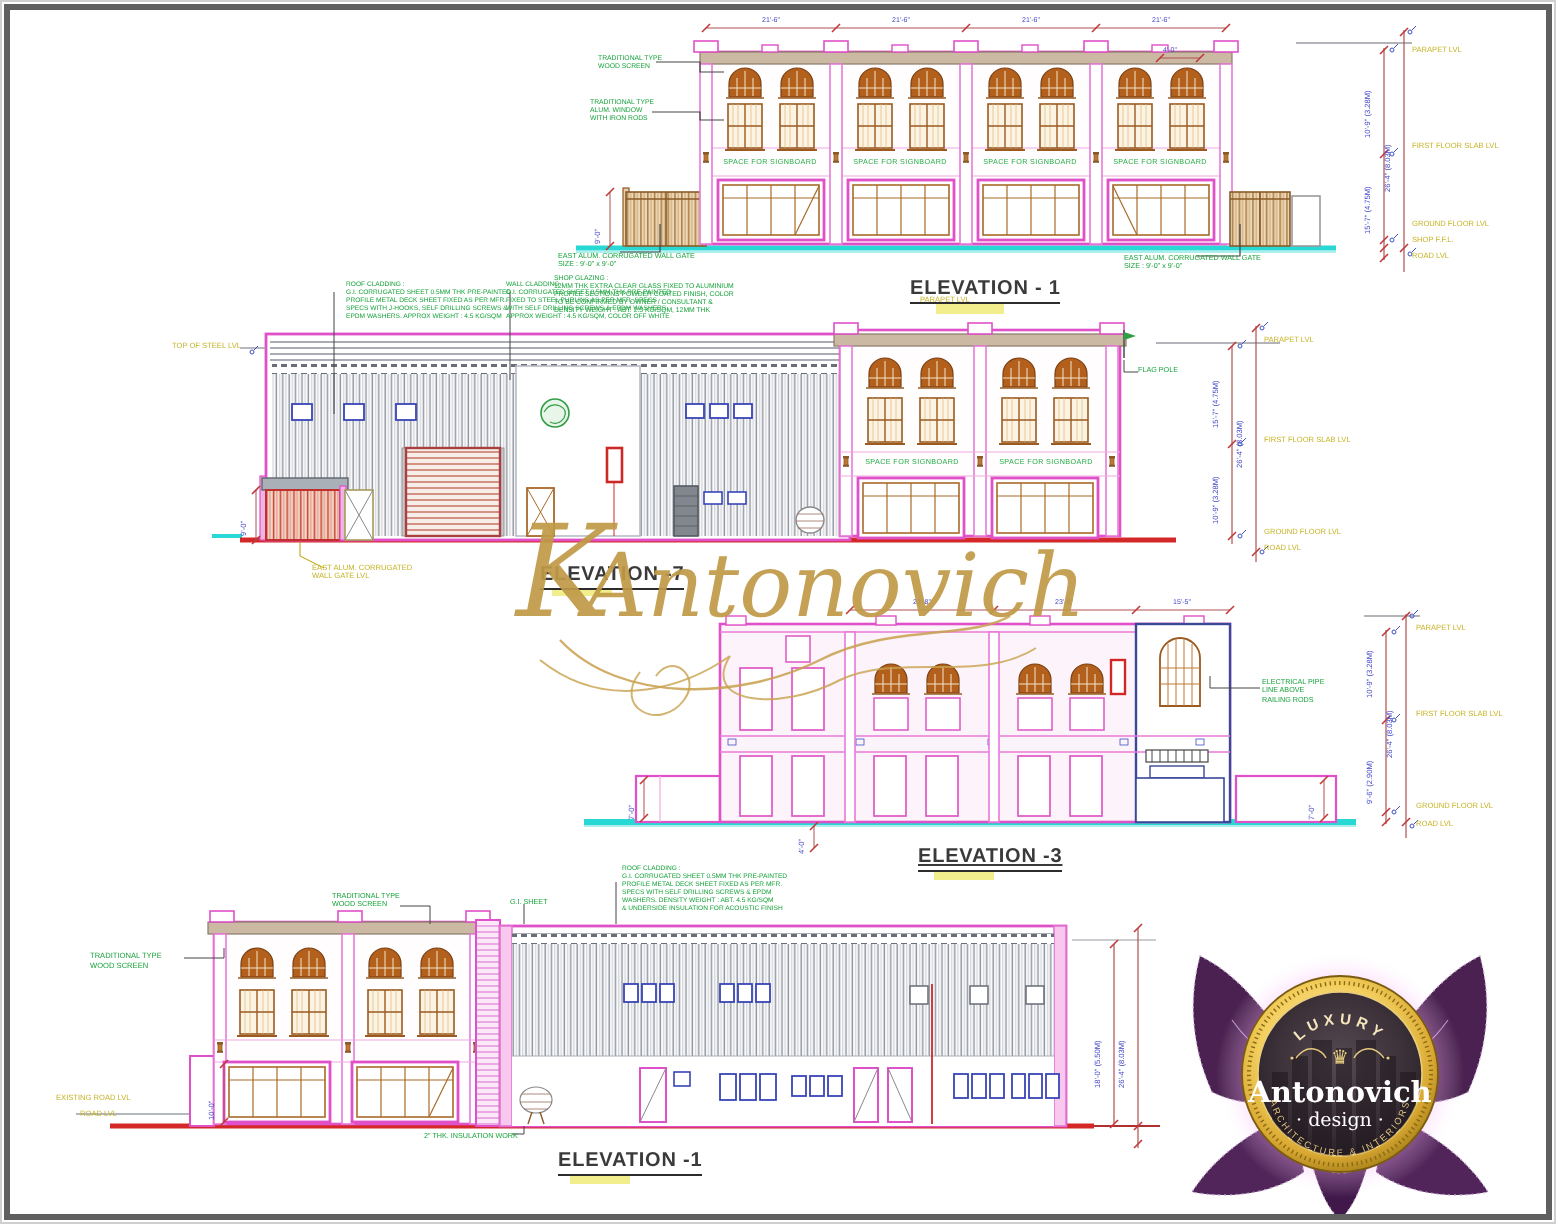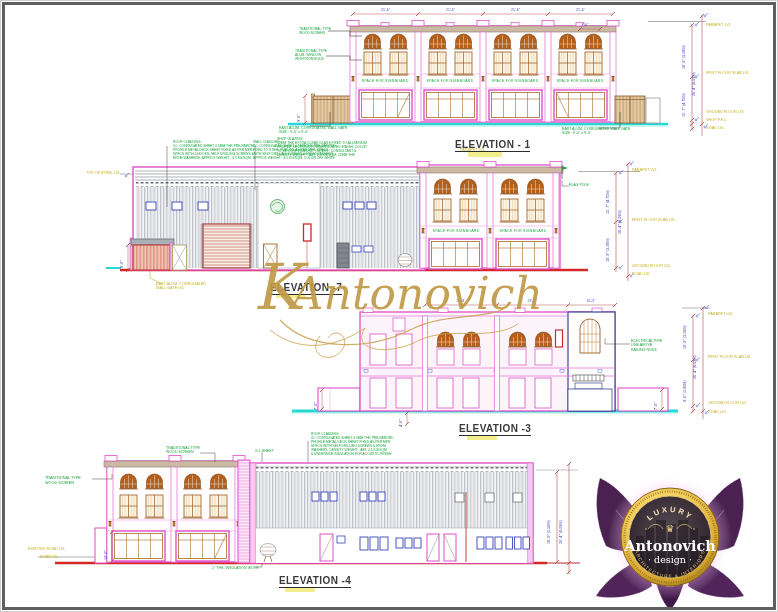--- a/index.html
+++ b/index.html
@@ -466,23 +466,23 @@
   <line x1="262" y1="452" x2="262" y2="462" stroke="#444" stroke-width="0.5"></line>
   <polyline points="92,479 112,479 112,474" fill="none" stroke="#444" stroke-width="0.5"></polyline>
   <polyline points="256,567 262,567 262,563" fill="none" stroke="#444" stroke-width="0.5"></polyline>
 </g>
 </svg>
 
 <div class="etitle" style="left:455px;top:139px;">ELEVATION - 1</div>
 <div class="ybar" style="left:468px;top:152px;width:34px;height:5px;"></div>
 <div class="etitle" style="left:270px;top:282px;">ELEVATION -7</div>
 <div class="ybar" style="left:276px;top:294px;width:30px;height:4px;"></div>
-<div class="etitle" style="left:459px;top:423px;">ELEVATION -3</div>
+<div class="etitle" style="left:459px;top:423px;text-decoration:underline;">ELEVATION -3</div>
 <div class="ybar" style="left:467px;top:435px;width:30px;height:5px;"></div>
-<div class="etitle" style="left:279px;top:575px;">ELEVATION -4</div>
+<div class="etitle" style="left:279px;top:575px;">ELEVATION -1</div>
 <div class="ybar" style="left:285px;top:587px;width:30px;height:5px;"></div>
 
 <div class="sign" style="left:357px;top:78.5px;">SPACE FOR SIGNBOARD</div>
 <div class="sign" style="left:422px;top:78.5px;">SPACE FOR SIGNBOARD</div>
 <div class="sign" style="left:487px;top:78.5px;">SPACE FOR SIGNBOARD</div>
 <div class="sign" style="left:552px;top:78.5px;">SPACE FOR SIGNBOARD</div>
 <div class="sign" style="left:428px;top:229px;">SPACE FOR SIGNBOARD</div>
 <div class="sign" style="left:495px;top:229px;">SPACE FOR SIGNBOARD</div>
 
 <div class="note" style="left:299px;top:27px;">TRADITIONAL TYPE

